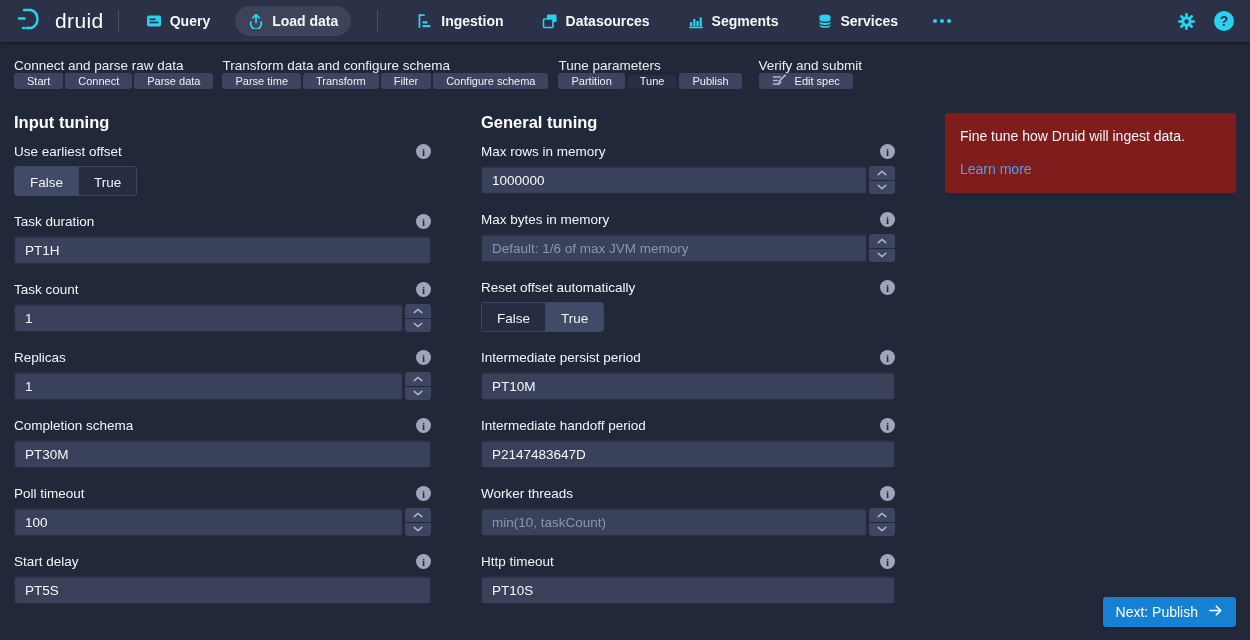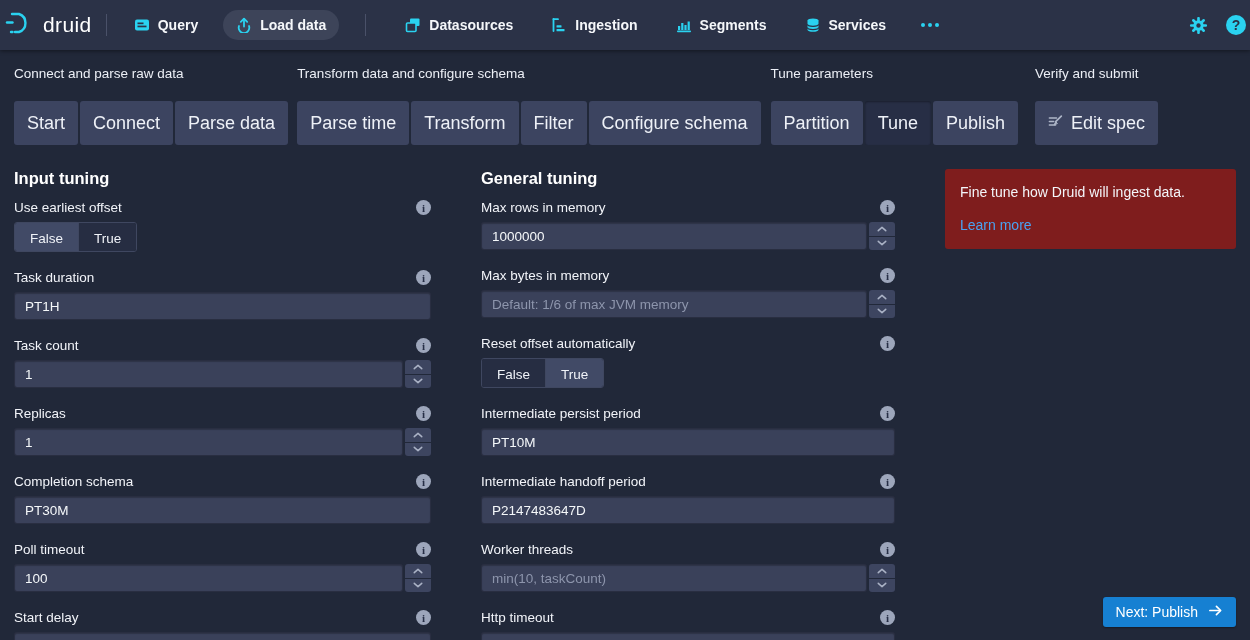--- a/index.html
+++ b/index.html
@@ -5,22 +5,22 @@
   * { box-sizing: border-box; margin: 0; padding: 0; }
   html, body { width: 1250px; height: 640px; overflow: hidden; }
   body {
     background: #212839;
     font-family: "Liberation Sans", sans-serif;
     color: #f2f4f9;
   }
 
   
   .navbar {
-    height: 50px; background: #2b3247; display: flex; align-items: center;
-    padding: 0 4px; box-shadow: 0 1px 4px rgba(0,0,0,.45); position: relative; z-index: 5;
+    height: 42px; background: #2b3247; display: flex; align-items: center;
+    padding: 0 16px; box-shadow: 0 1px 4px rgba(0,0,0,.45); position: relative; z-index: 5;
   }
   .brand { display: flex; align-items: center; gap: 9px; }
   .brand-name { font-size: 21px; color: #ffffff; letter-spacing: .4px; font-weight: 400; }
   .nav-divider { width: 1px; height: 22px; background: #4a5169; margin: 0 14px; }
   .nav-items { display: flex; align-items: center; gap: 12px; }
   .nav-item {
     display: flex; align-items: center; gap: 8px; padding: 7px 13px;
     border-radius: 17px; background: transparent; border: none;
     color: #f5f7fa; font-size: 14px; font-weight: 700; font-family: inherit; cursor: pointer;
   }
@@ -31,25 +31,25 @@
   .nav-right { margin-left: auto; display: flex; align-items: center; gap: 18px; }
   .help-circle {
     width: 20px; height: 20px; border-radius: 50%; background: #2ad2f0;
     color: #2b3247; font-weight: 700; font-size: 14px;
     display: inline-flex; align-items: center; justify-content: center; cursor: pointer;
   }
   .icon-btn { background: none; border: none; cursor: pointer; display: flex; }
 
   
   .stepbar { display: flex; padding: 16px 14px 0 14px; }
-  .step-group-label { font-size: 13.5px; color: #eceff6; margin-bottom: 20px; }
+  .step-group-label { font-size: 13.5px; color: #eceff6; margin-bottom: 0; }
   .step-buttons { display: flex; gap: 2px; }
   .step-btn {
-    height: 44px; padding: 0 13px; background: #3c4460; border: none; border-radius: 3px;
-    color: #eef1f7; font-size: 18px; font-family: inherit; cursor: pointer; white-space: nowrap;
+    height: 16px; padding: 0 13px; background: #3c4460; border: none; border-radius: 3px;
+    color: #eef1f7; font-size: 11px; font-family: inherit; cursor: pointer; white-space: nowrap;
     display: inline-flex; align-items: center; gap: 8px;
   }
   .step-btn.active { background: #272e45; box-shadow: inset 0 1px 2px rgba(0,0,0,.35); }
   .g1 { margin-right: 9px; }
   .g2 { margin-right: 10px; }
   .g3 { margin-right: 17px; }
 
   
   .main { display: flex; padding: 24px 14px 0 14px; }
   .col-left  { width: 417px; margin-right: 50px; flex: none; }
@@ -137,36 +137,36 @@
           <path d="M4.8 4.8 L8 1.6 l3.2 3.2"></path>
           <path d="M13 9 a5.3 5.3 0 1 1 -10 0"></path>
         </svg>
       </span>
       <span>Load data</span>
     </button>
     <div class="nav-divider"></div>
     <button class="nav-item">
       <span>
         <svg width="16" height="16" viewBox="0 0 16 16">
-          <rect x="5" y="1.5" width="9.5" height="7.5" rx="1" fill="#2ad2f0"></rect>
-          <rect x="1.5" y="6" width="9.5" height="8.5" rx="1" fill="#2b3247" stroke="#2ad2f0" stroke-width="1.6"></rect>
-        </svg>
-      </span>
-      <span>Datasources</span>
-    </button>
-    <button class="nav-item">
-      <span>
-        <svg width="16" height="16" viewBox="0 0 16 16">
           <path d="M2.5 2 v12" stroke="#2ad2f0" stroke-width="1.8" stroke-linecap="round"></path>
           <path d="M2.5 2.2 h4.5" stroke="#2ad2f0" stroke-width="1.8" stroke-linecap="round"></path>
           <rect x="5.5" y="8.2" width="5" height="2.3" rx=".5" fill="#2ad2f0"></rect>
           <rect x="5.5" y="12" width="8" height="2.3" rx=".5" fill="#2ad2f0"></rect>
         </svg>
       </span>
       <span>Ingestion</span>
+    </button>
+    <button class="nav-item">
+      <span>
+        <svg width="16" height="16" viewBox="0 0 16 16">
+          <rect x="5" y="1.5" width="9.5" height="7.5" rx="1" fill="#2ad2f0"></rect>
+          <rect x="1.5" y="6" width="9.5" height="8.5" rx="1" fill="#2b3247" stroke="#2ad2f0" stroke-width="1.6"></rect>
+        </svg>
+      </span>
+      <span>Datasources</span>
     </button>
     <button class="nav-item">
       <span>
         <svg width="16" height="16" viewBox="0 0 16 16" fill="#2ad2f0">
           <rect x="2" y="9" width="2.2" height="4"></rect>
           <rect x="5.2" y="6" width="2.2" height="7"></rect>
           <rect x="8.4" y="8" width="2.2" height="5"></rect>
           <rect x="11.6" y="4.5" width="2.2" height="8.5"></rect>
           <rect x="1" y="13.6" width="14" height="1.6" rx=".8"></rect>
         </svg>

